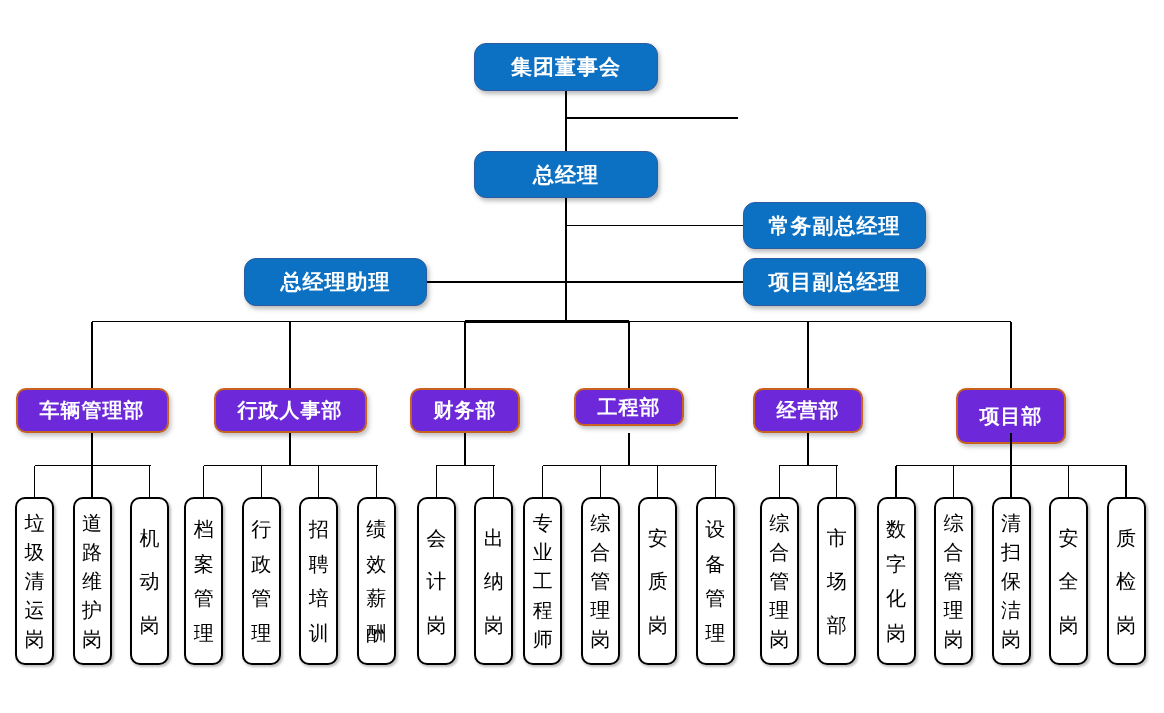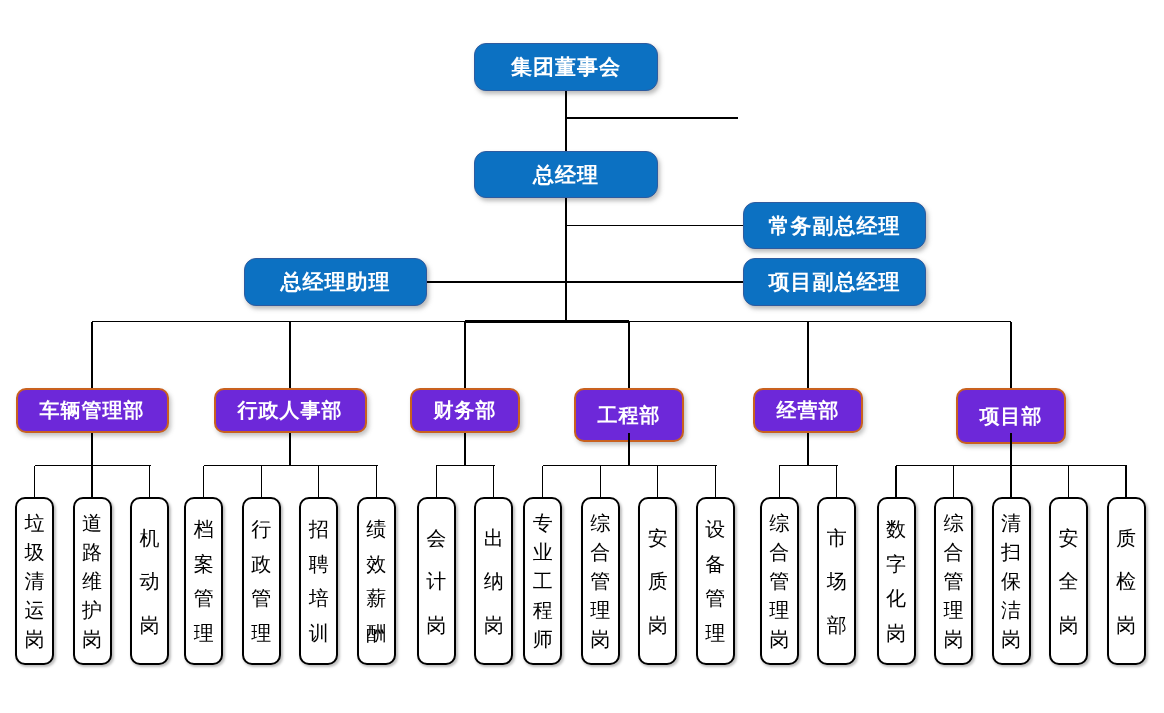--- a/index.html
+++ b/index.html
@@ -172,21 +172,21 @@
         <span>计</span>
         <span>岗</span>
       </div>
       <div class="line" style="left: 493.05px; top: 465.5px; width: 1.4px; height: 31.5px;"></div>
       <div class="leaf" style="left: 474.25px; top: 497px; width: 39px; height: 168px;">
         <span>出</span>
         <span>纳</span>
         <span>岗</span>
       </div>
       <div class="line" style="left: 628.3px; top: 321.6px; width: 1.4px; height: 66.4px;"></div>
-      <div class="node orange" style="left: 574px; top: 388px; width: 110px; height: 54px;">
+      <div class="node orange" style="left: 574px; top: 388px; width: 110px; height: 38px;">
         <span>工程部</span>
       </div>
       <div class="line" style="left: 628.3px; top: 433px; width: 1.4px; height: 31.5px;"></div>
       <div class="line" style="left: 542.75px; top: 464.5px; width: 173.9px; height: 1.4px;"></div>
       <div class="line" style="left: 542.05px; top: 465.5px; width: 1.4px; height: 31.5px;"></div>
       <div class="leaf" style="left: 523.25px; top: 497px; width: 39px; height: 168px;">
         <span>专</span>
         <span>业</span>
         <span>工</span>
         <span>程</span>

